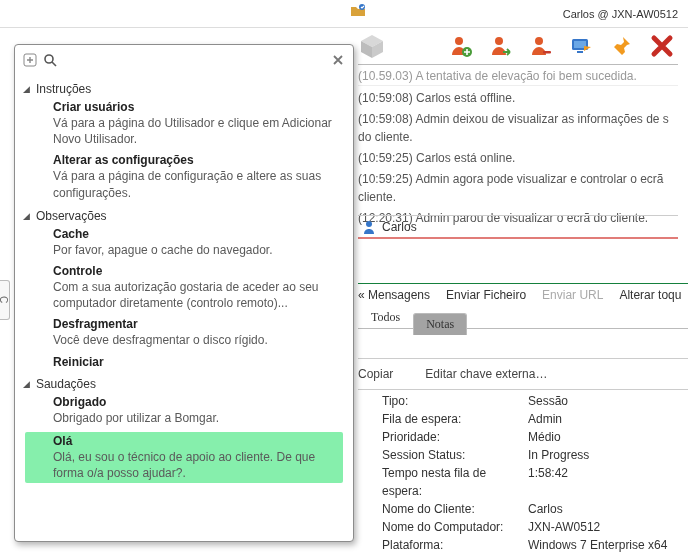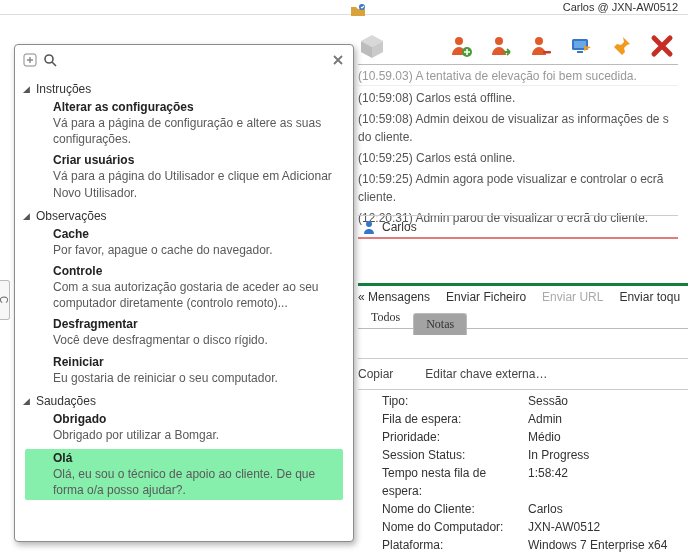--- a/index.html
+++ b/index.html
@@ -1,24 +1,24 @@
 <!DOCTYPE html>
 <html><head>
 <meta charset="utf-8">
 <style>
   * { box-sizing: border-box; }
   html, body { margin:0; padding:0; font-family: Arial, sans-serif; font-size:12px; color:#333; background:#fff; width:688px; height:552px; overflow:hidden; position:relative; }
-  .title-bar { height:15px; border-bottom:1px solid #ddd; display:flex; align-items:center; justify-content:flex-end; padding:0 10px; font-size:11px; color:#333; }
+  .title-bar { height:28px; border-bottom:1px solid #ddd; display:flex; align-items:center; justify-content:flex-end; padding:0 10px; font-size:11px; color:#333; }
   .title-bar .folder-icon { position:absolute; left:350px; top:3px; width:16px; height:16px; }
   .toolbar-right { position:absolute; top:26px; right:14px; display:flex; gap:18px; align-items:center; height:40px; }
   .cube-icon { position:absolute; left:358px; top:32px; width:28px; height:28px; }
   .chatlog { position:absolute; left:358px; right:10px; top:64px; border-top:1px solid #bbb; padding-top:4px; line-height:1.5; font-size:12px; color:#555; }
   .chatlog .entry { margin-bottom:3px; }
   .client-row { position:absolute; left:358px; right:10px; top:215px; border-top:1px solid #ccc; border-bottom:2px solid #e17c78; height:24px; display:flex; align-items:center; gap:6px; padding-left:4px; font-size:12px; color:#333; }
-  .msg-tabs { position:absolute; left:358px; right:0; top:283px; border-top:3px solid #15803d; padding-top:4px; display:flex; gap:16px; font-size:12px; color:#333; }
+  .msg-tabs { position:absolute; left:358px; right:0; top:283px; border-top:1px solid #15803d; padding-top:4px; display:flex; gap:16px; font-size:12px; color:#333; }
   .msg-tabs .disabled { color:#aaa; }
   .sub-tabs { position:absolute; left:358px; right:0; top:307px; border-bottom:1px solid #bbb; height:22px; display:flex; align-items:flex-end;font-family:Liberation Serif, serif; }
   .sub-tabs .tab { padding:3px 12px; font-size:12px; border:1px solid transparent; border-bottom:none; }
   .sub-tabs .tab.active { background:#a3a3a3; border-color:#bbb; border-radius:3px 3px 0 0; position:relative; top:7px; }
   .notes-tools { position:absolute; left:358px; right:0; top:358px; border-top:1px solid #ccc; padding-top:8px; display:flex; gap:32px; font-size:12px; color:#444; border-bottom:1px solid #ccc; padding-bottom:8px; }
   .info-table { position:absolute; left:358px; right:10px; top:392px; font-size:12px; line-height:1.5; }
   .info-table .row { display:flex; }
   .info-table .label { width:170px; color:#333;padding-left:24px; }
   .info-table .value { color:#333; }
   
@@ -116,21 +116,21 @@
         <path d="M2 14c0-4 3-5 5-5s5 1 5 5z" fill="#3676c9"></path>
       </svg>
     </span>
   <span>Carlos</span>
 </div>
 
 <div class="msg-tabs">
   <span>« Mensagens</span>
   <span>Enviar Ficheiro</span>
   <span class="disabled">Enviar URL</span>
-  <span>Enviar toqu</span>
+  <span>Alterar toqu</span>
 </div>
 
 <div class="sub-tabs">
   <div class="tab">Todos</div>
   <div class="tab active">Notas</div>
 </div>
 
 <div class="notes-tools">
   <span>Copiar</span>
   <span>Editar chave externa…</span>
@@ -199,47 +199,46 @@
         </svg>
       </span>
   </div>
   <div class="list">
 
     <div class="cat">
         <span class="caret">◢</span>
         <span>Instruções</span>
       </div>
       <div class="item">
+        <div class="ttl">Criar usuários</div>
+        <div class="desc">Vá para a página do Utilisador e clique em Adicionar Novo Utilisador.</div>
+      </div>
+      <div class="item">
         <div class="ttl">Alterar as configurações</div>
         <div class="desc">Vá para a página de configuração e altere as suas configurações.</div>
-      </div>
-      <div class="item">
-        <div class="ttl">Criar usuários</div>
-        <div class="desc">Vá para a página do Utilisador e clique em Adicionar Novo Utilisador.</div>
       </div>
 
     <div class="cat">
         <span class="caret">◢</span>
         <span>Observações</span>
       </div>
       <div class="item">
         <div class="ttl">Cache</div>
         <div class="desc">Por favor, apague o cache do navegador.</div>
       </div>
       <div class="item">
         <div class="ttl">Controle</div>
         <div class="desc">Com a sua autorização gostaria de aceder ao seu computador diretamente (controlo remoto)...</div>
       </div>
       <div class="item">
         <div class="ttl">Desfragmentar</div>
         <div class="desc">Você deve desfragmentar o disco rígido.</div>
       </div>
       <div class="item">
         <div class="ttl">Reiniciar</div>
-        <div class="desc">Eu gostaria de reiniciar o seu computador.</div>
       </div>
 
     <div class="cat">
         <span class="caret">◢</span>
         <span>Saudações</span>
       </div>
       <div class="item">
         <div class="ttl">Obrigado</div>
         <div class="desc">Obrigado por utilizar a Bomgar.</div>
       </div>

